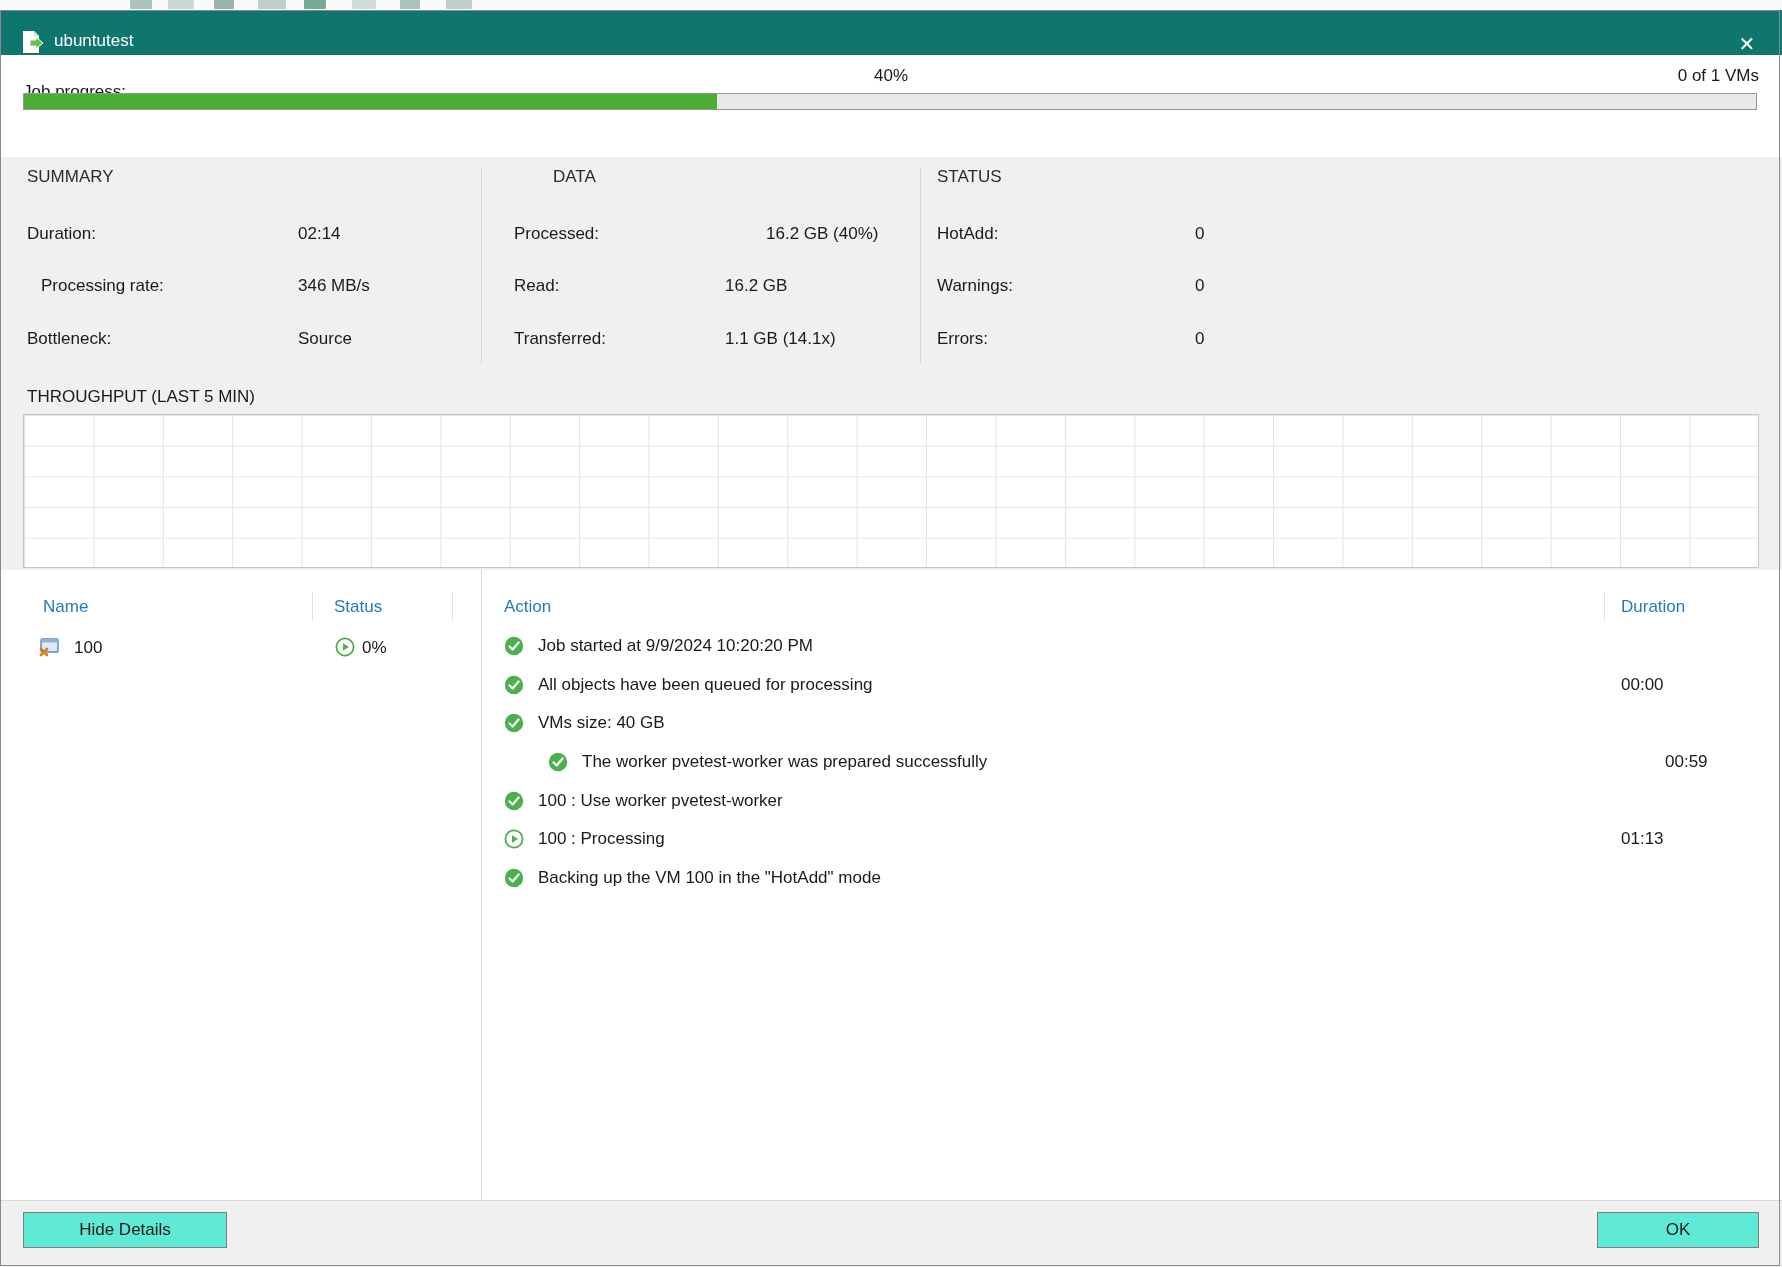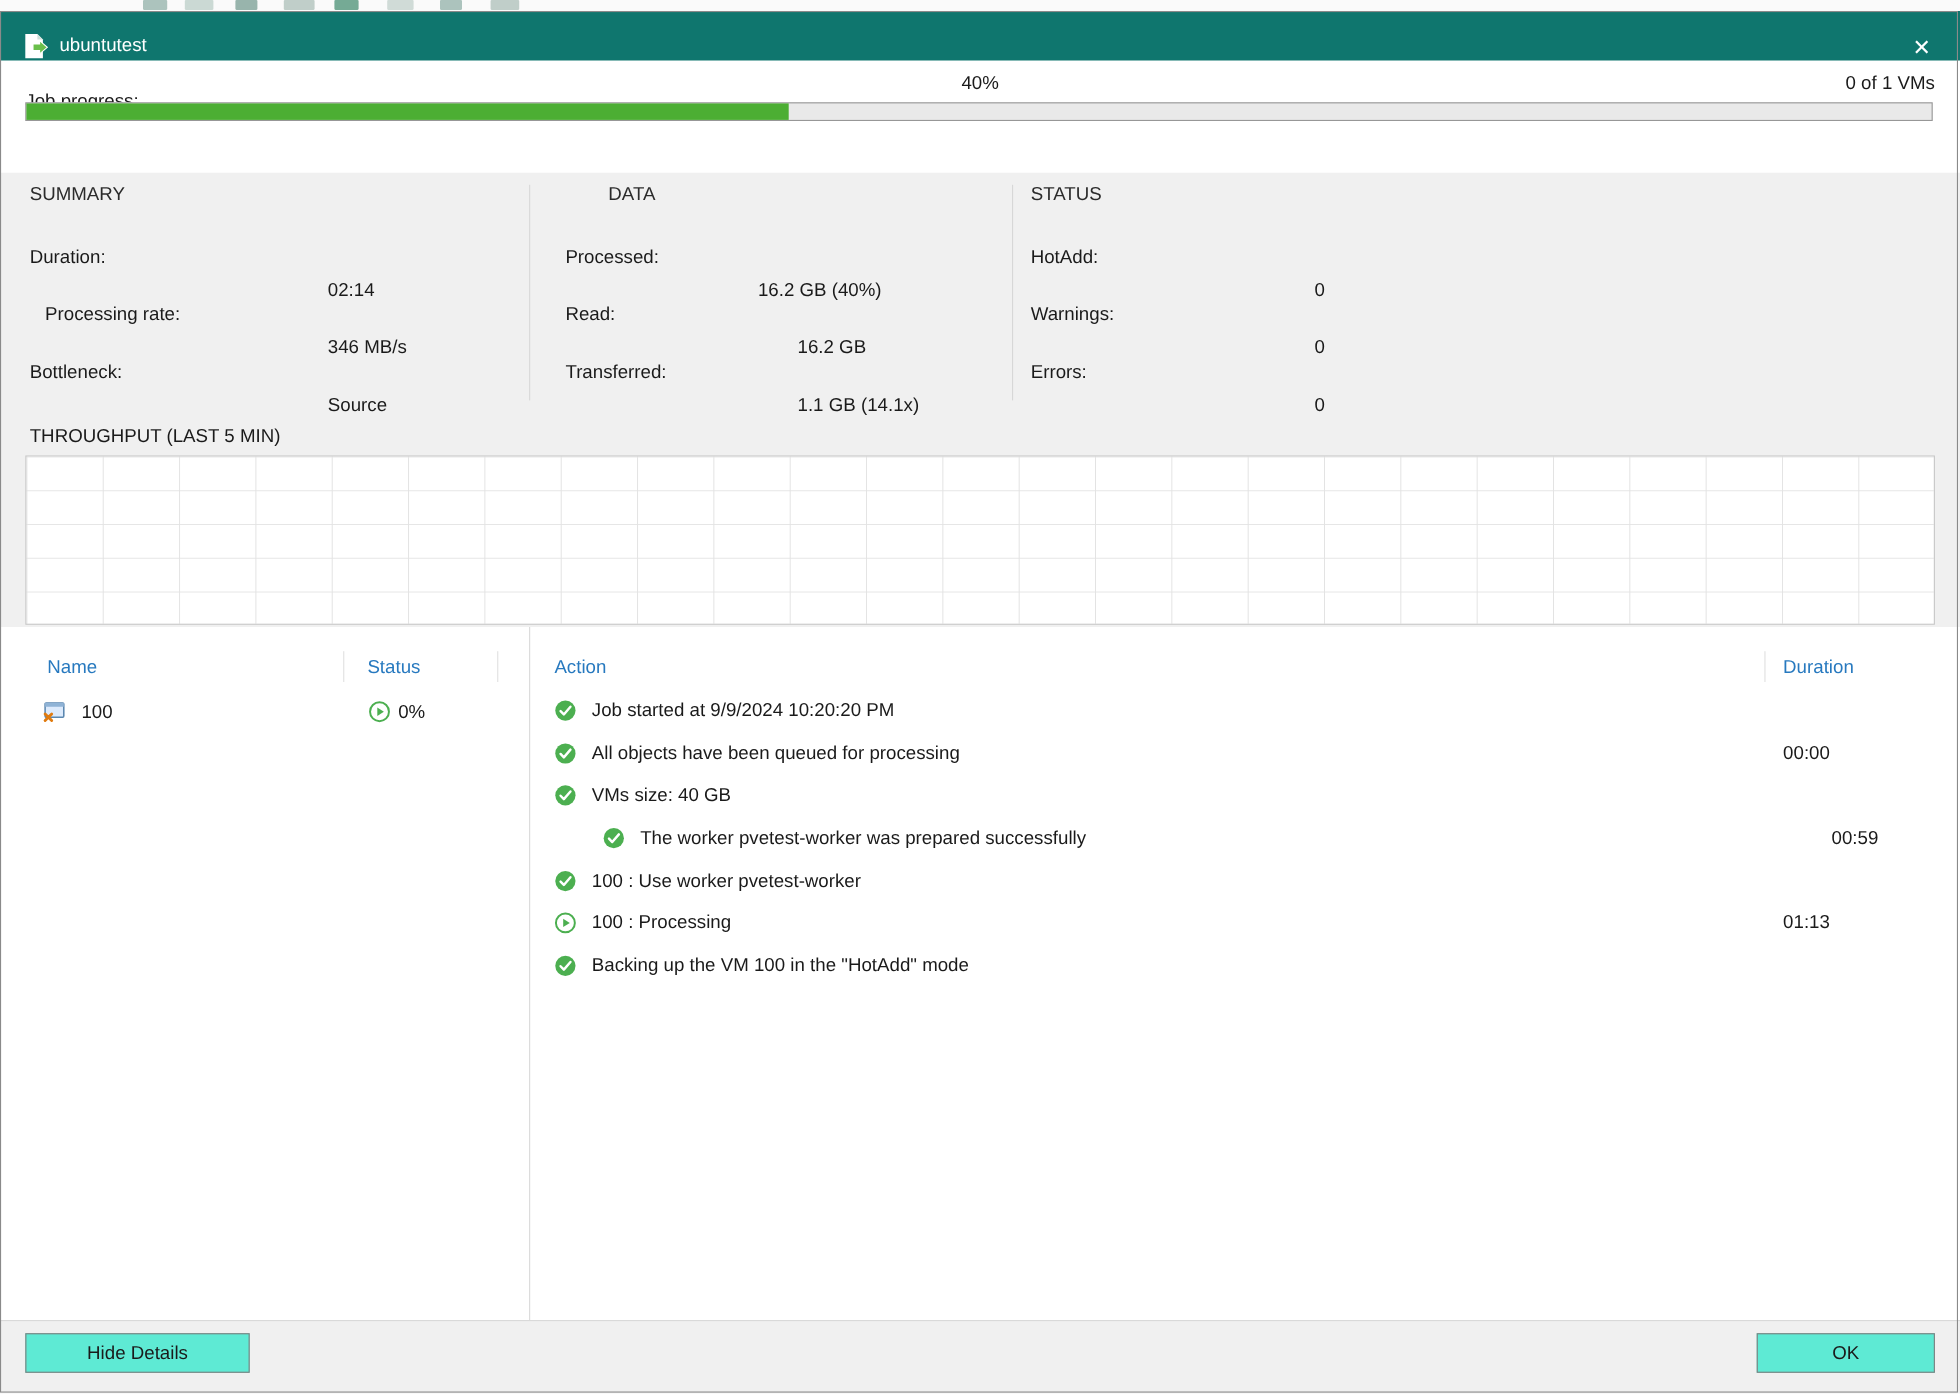--- a/index.html
+++ b/index.html
@@ -26,21 +26,21 @@
   .progress-label{left:23px;top:82px;}
   .progress-pct{left:0;top:66px;width:1782px;text-align:center;}
   .progress-vms{right:23px;top:66px;}
   .progress-track{left:23px;top:93px;width:1734px;height:17px;background:#e9e9e9;
     border:1px solid #979797;box-sizing:border-box;}
   .progress-fill{height:100%;background:#4cae33;width:0%;}
   
   .stats-bg{left:0;top:157px;width:1782px;height:413px;background:#f0f0f0;}
   .vdiv{width:1px;background:#d7d7d7;}
   .sec-header{color:#2b2b2b;}
-  .stat-val{white-space:nowrap;margin-top:30px;}
+  .stat-val{white-space:nowrap;}
   
   .chart{left:23px;top:414px;width:1736px;height:154px;background:#ffffff;
     border:1px solid #c5c5c5;box-sizing:border-box;
     background-image:
       linear-gradient(to right,#e3e3e3 1px,transparent 1px),
       linear-gradient(to bottom,#e6e6e6 1px,transparent 1px);
     background-size:69.4px 100%,100% 30.7px;}
   
   .lower-bg{left:0;top:570px;width:1782px;height:630px;background:#ffffff;}
   .pane-divider{left:481px;top:570px;width:1px;height:630px;background:#d9d9d9;}
@@ -101,21 +101,21 @@
   <div class="abs lbl sec-header" style="left:27px;top:167px;">SUMMARY</div>
   <div class="abs lbl" style="left:27px;top:224px;">Duration:</div>
   <div class="abs lbl stat-val" style="left:298px;top:224px;">02:14</div>
   <div class="abs lbl" style="left:41px;top:276px;">Processing rate:</div>
   <div class="abs lbl stat-val" style="left:298px;top:276px;">346 MB/s</div>
   <div class="abs lbl" style="left:27px;top:329px;">Bottleneck:</div>
   <div class="abs lbl stat-val" style="left:298px;top:329px;">Source</div>
 
   <div class="abs lbl sec-header" style="left:514px;top:167px;margin-left:39px;">DATA</div>
   <div class="abs lbl" style="left:514px;top:224px;">Processed:</div>
-  <div class="abs lbl stat-val" style="left:689px;top:224px;">16.2 GB (40%)</div>
+  <div class="abs lbl stat-val" style="left:766px;top:224px;">16.2 GB (40%)</div>
   <div class="abs lbl" style="left:514px;top:276px;">Read:</div>
   <div class="abs lbl stat-val" style="left:725px;top:276px;">16.2 GB</div>
   <div class="abs lbl" style="left:514px;top:329px;">Transferred:</div>
   <div class="abs lbl stat-val" style="left:725px;top:329px;">1.1 GB (14.1x)</div>
 
   <div class="abs lbl sec-header" style="left:937px;top:167px;">STATUS</div>
   <div class="abs lbl" style="left:937px;top:224px;">HotAdd:</div>
   <div class="abs lbl stat-val" style="left:1195px;top:224px;">0</div>
   <div class="abs lbl" style="left:937px;top:276px;">Warnings:</div>
   <div class="abs lbl stat-val" style="left:1195px;top:276px;">0</div>

